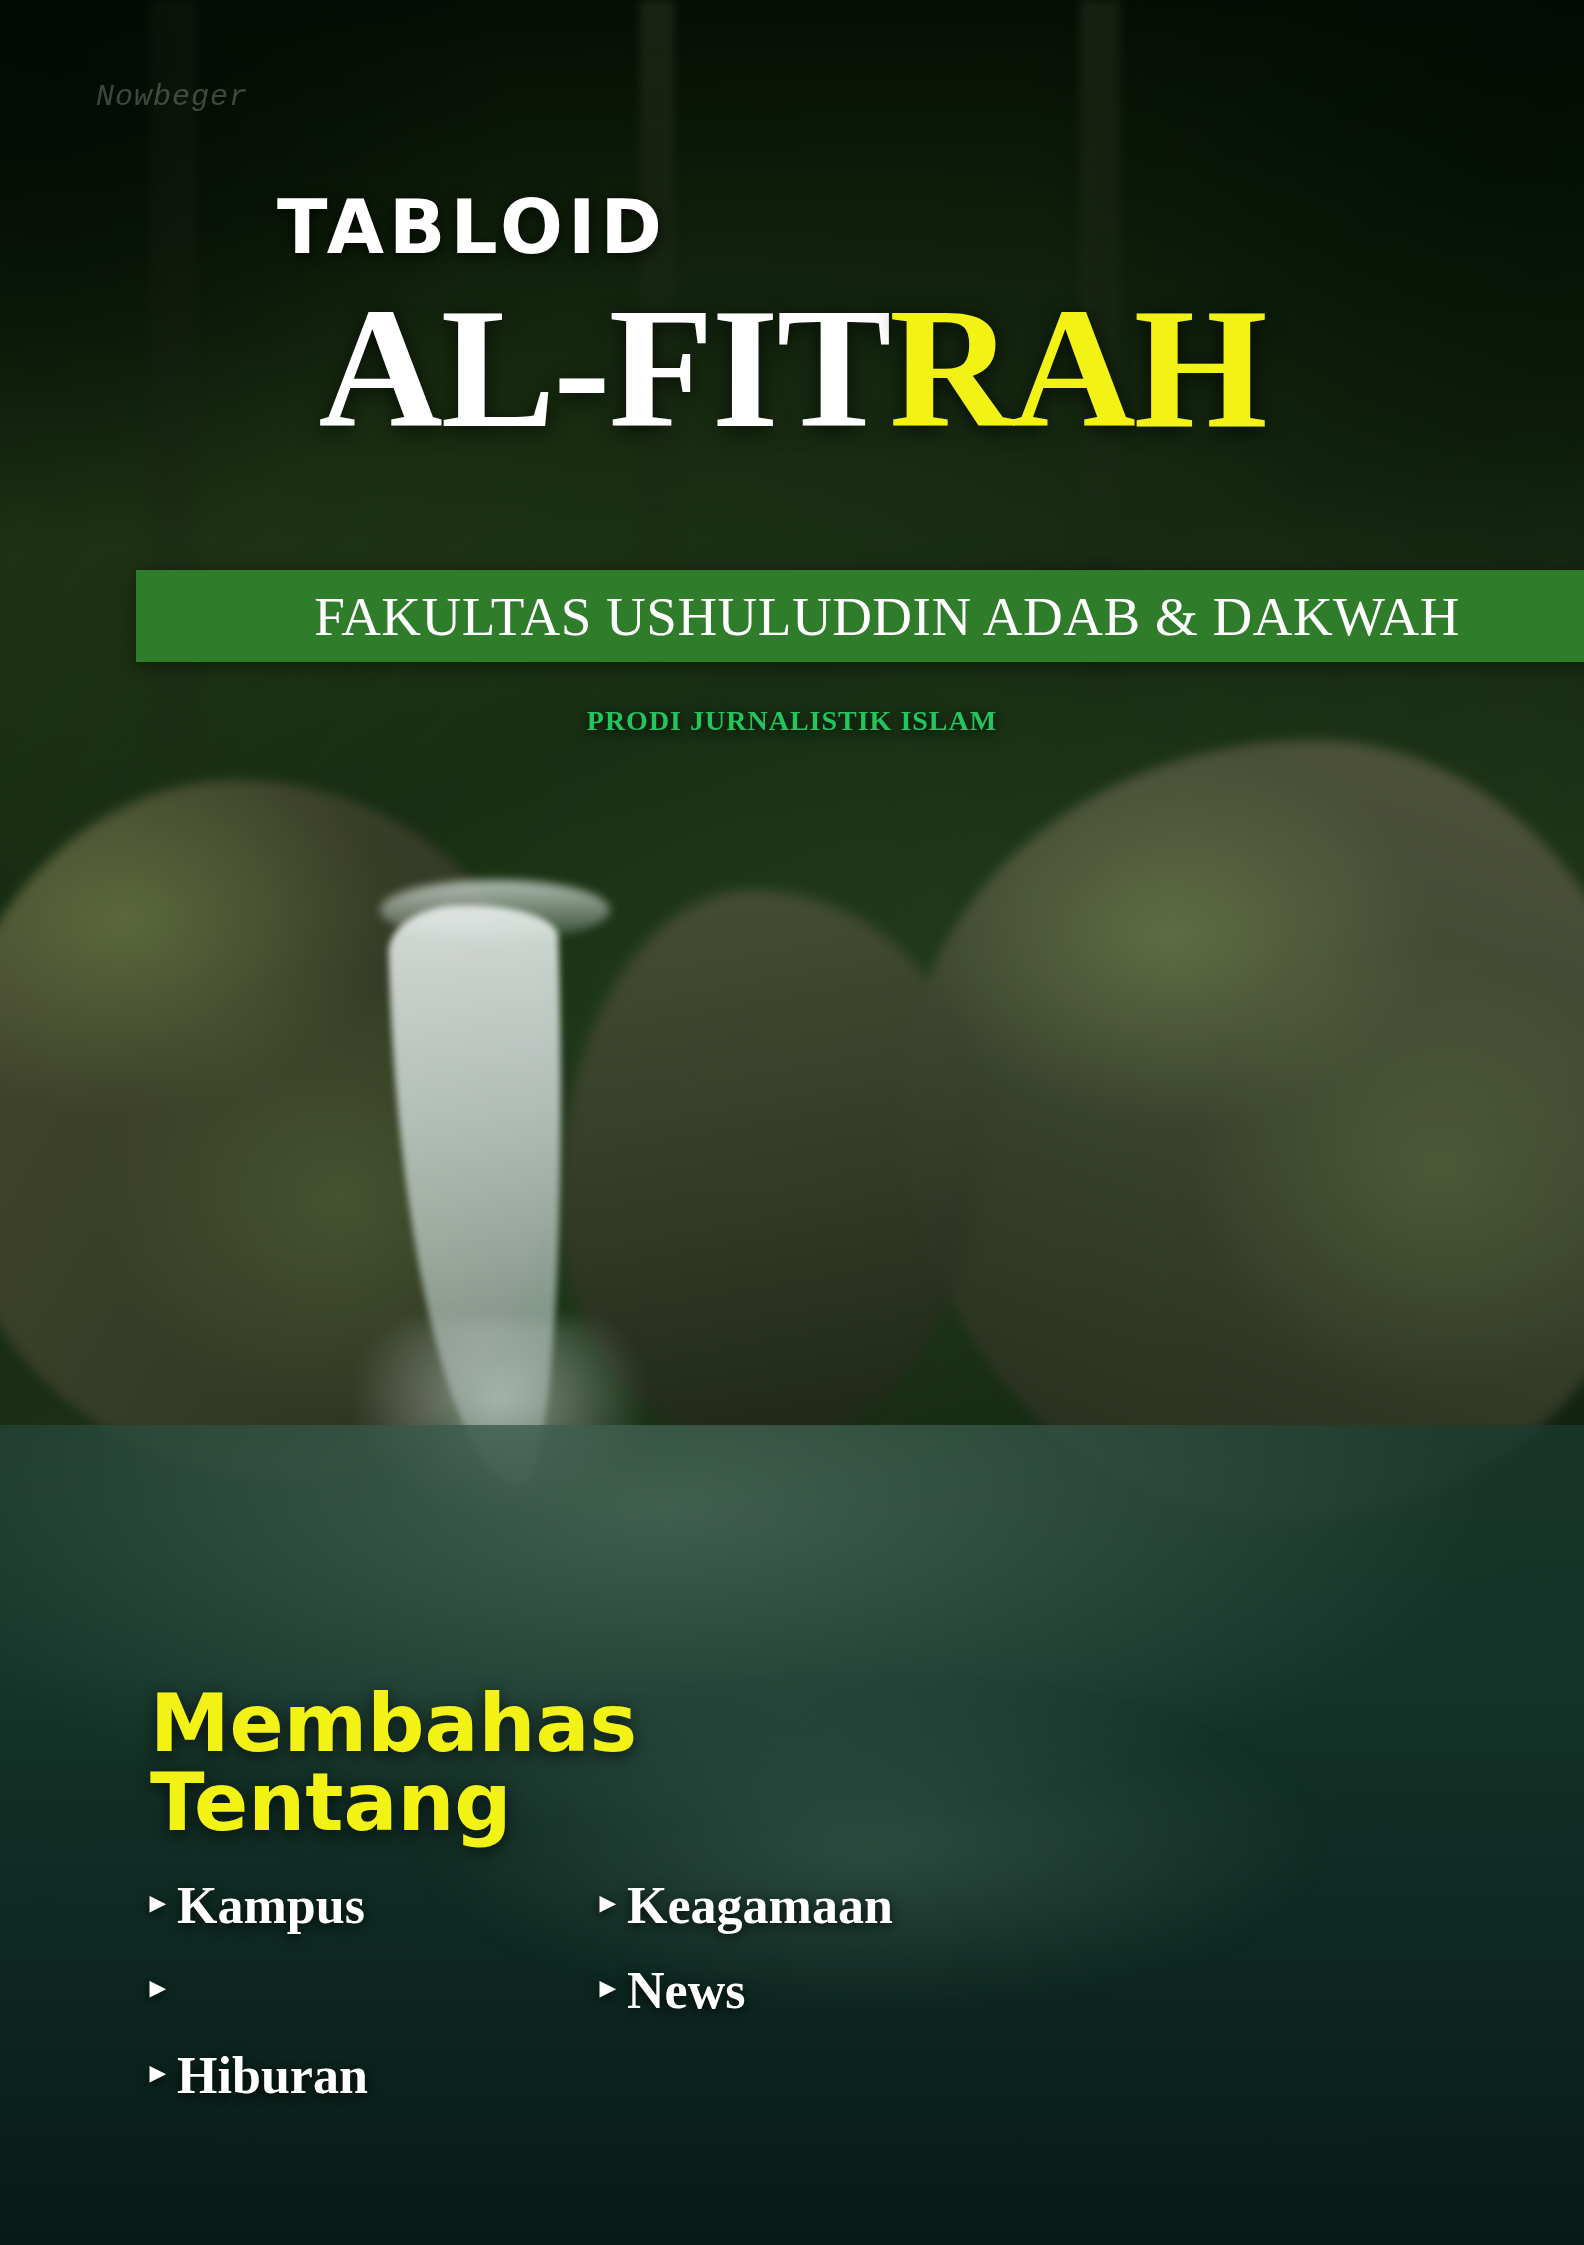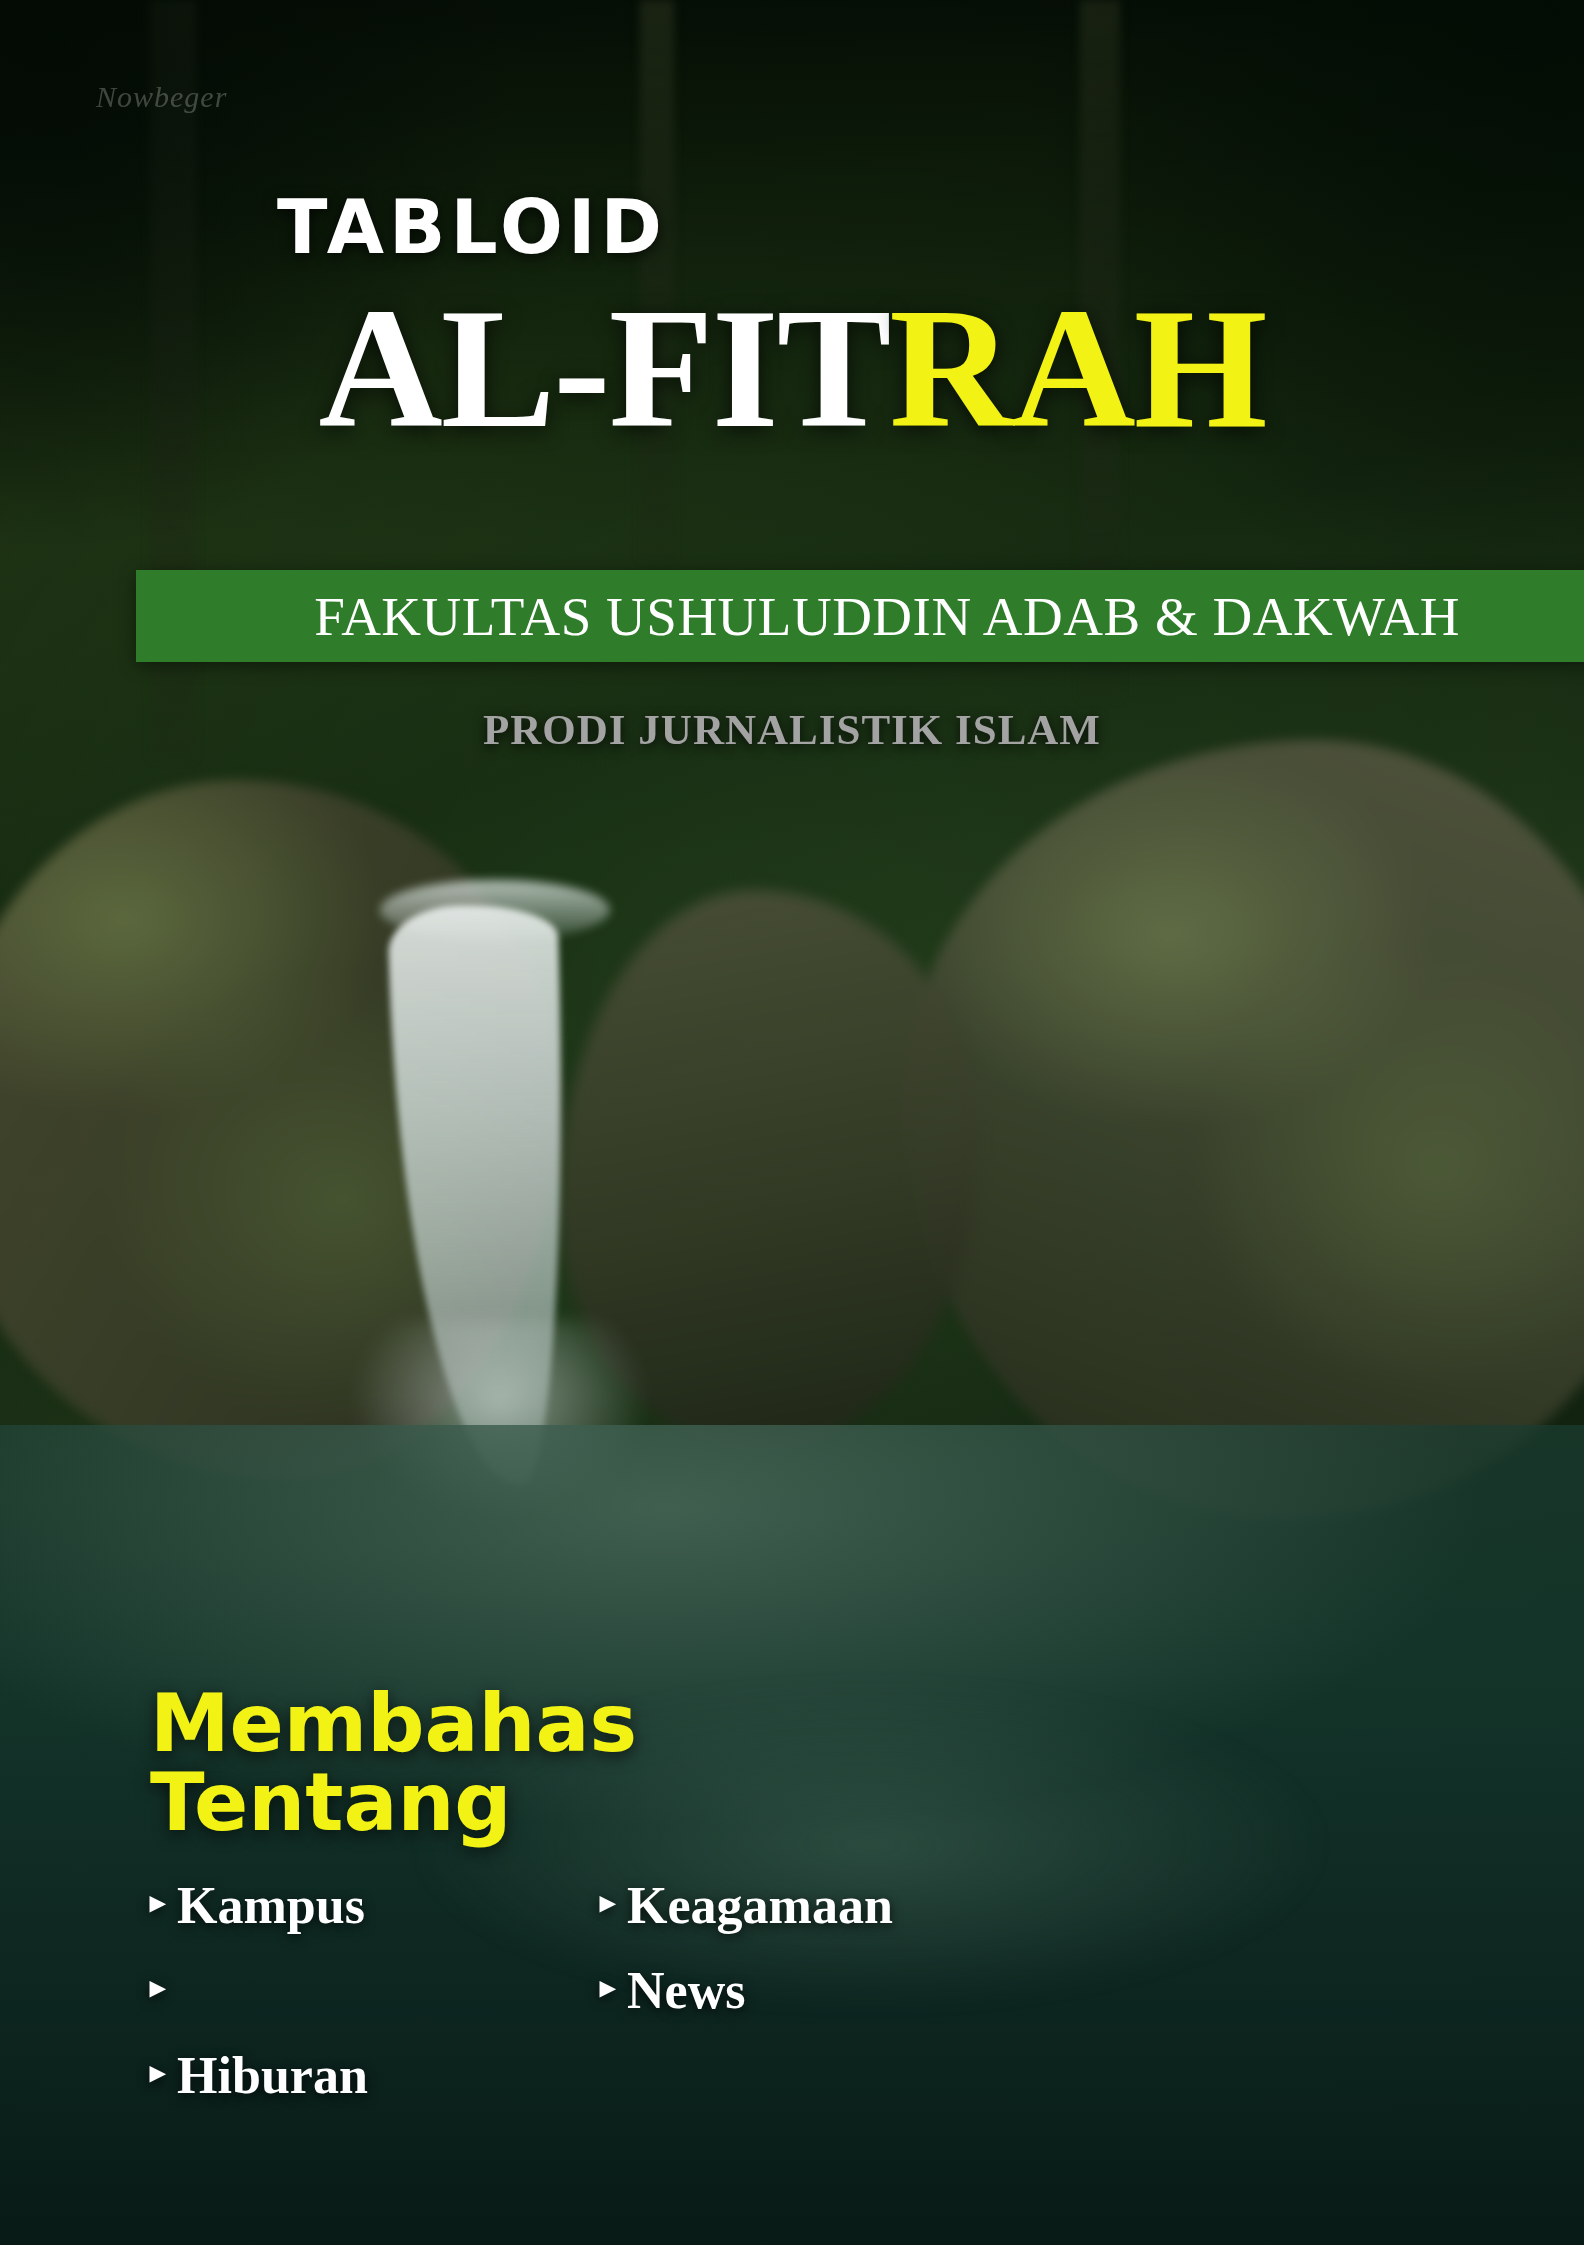--- a/index.html
+++ b/index.html
@@ -120,21 +120,21 @@
     position: absolute;
     top: 0; width: 46px; height: 760px;
     background: linear-gradient(180deg, rgba(30,40,22,0.85), rgba(30,40,22,0.15));
     filter: blur(4px);
   }
 
   
   .watermark {
     position: absolute;
     left: 96px; top: 80px;
-    font-family: Liberation Serif, serif;
+    font-family: Liberation Mono, monospace;
     font-size: 30px;
     letter-spacing: 1px;
     color: rgba(200,205,195,0.30);
     font-style: italic;
   }
   .masthead {
     position: absolute;
     left: 0; right: 0; top: 190px;
     text-align: center;
   }
@@ -177,23 +177,23 @@
     color: #ffffff;
     letter-spacing: 0.5px;
     white-space: nowrap;
   }
   .prodi {
     position: absolute;
     left: 0; right: 0; top: 705px;
     text-align: center;
     font-family: "Liberation Serif", serif;
     font-weight: bold;
-    font-size: 43px;
+    font-size: 28px;
     letter-spacing: 1px;
-    color: #a3a3a3;
+    color: #22c55e;
     text-shadow: 0 3px 12px rgba(0,0,0,0.8);
   }
 
   .topics {
     position: absolute;
     left: 150px; bottom: 140px;
     width: 900px;
   }
   .topics-heading {
     font-family: "DejaVu Sans", sans-serif;

